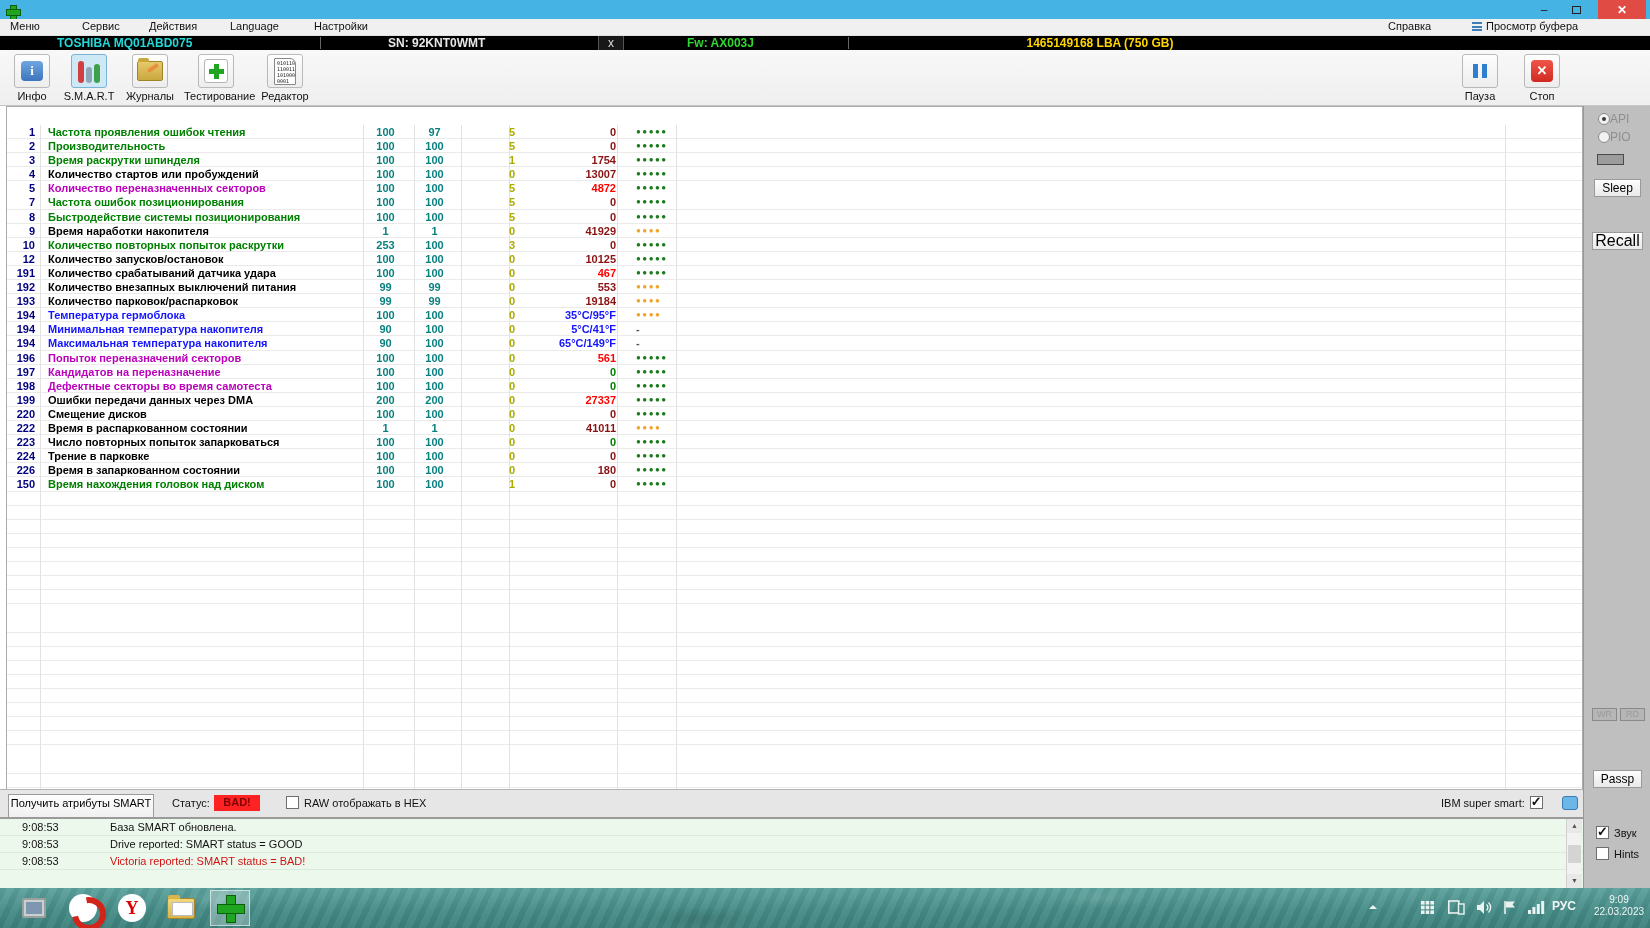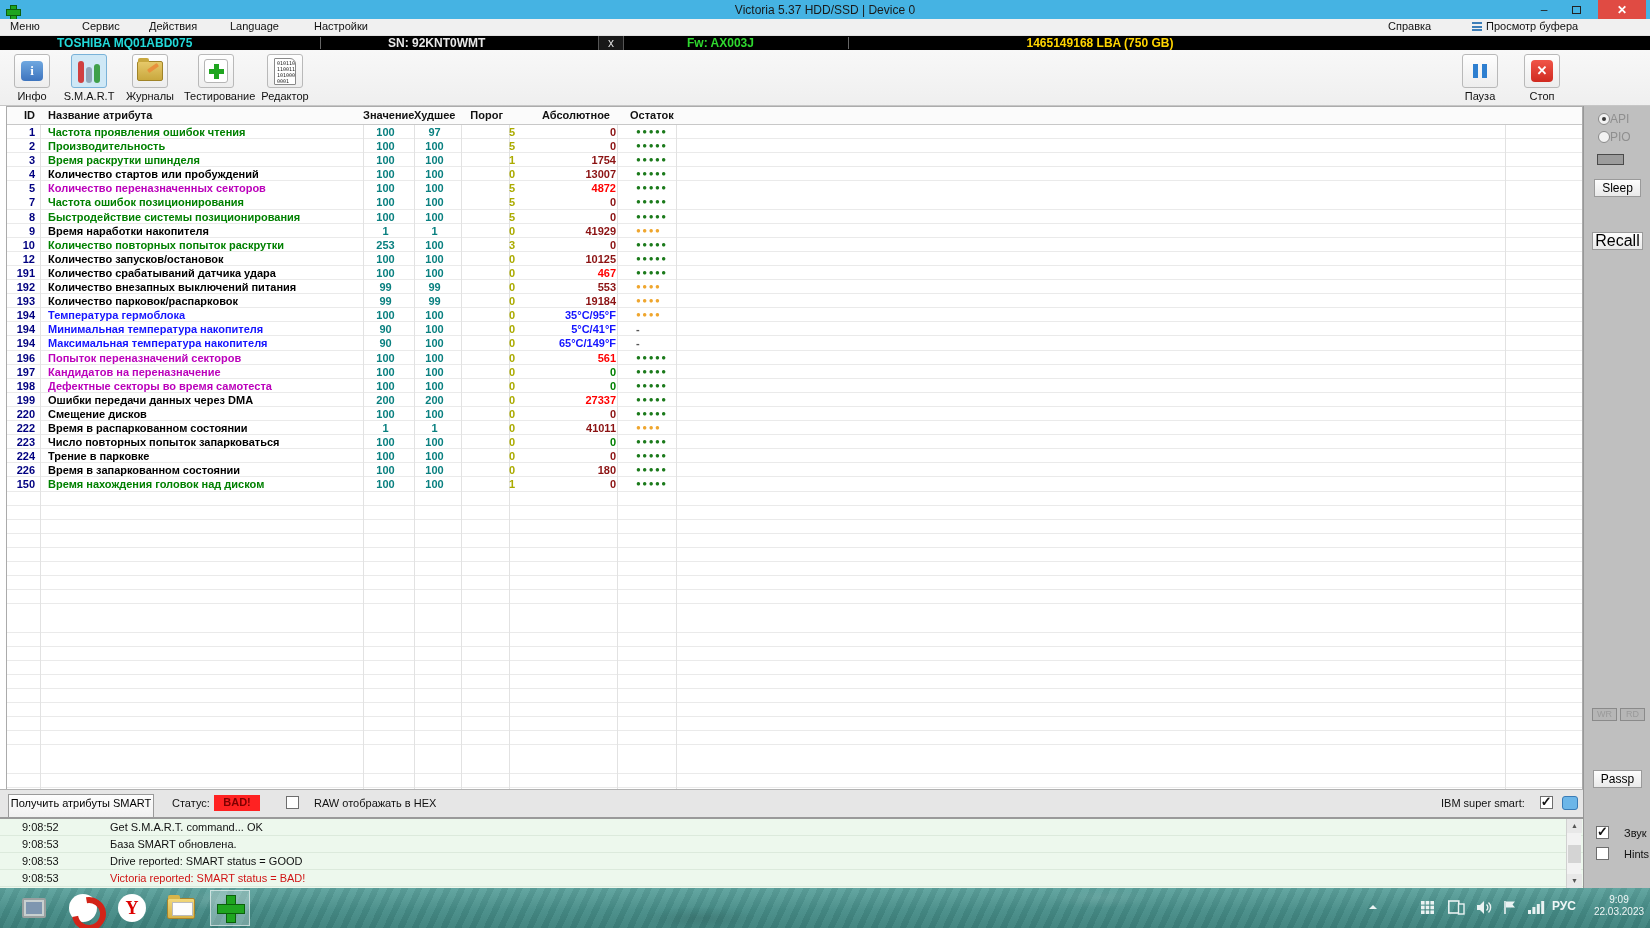--- a/index.html
+++ b/index.html
@@ -80,21 +80,21 @@
   .radio { position:absolute; display:flex; align-items:center; color:#8F8F8F; font-size:12px; }
   .rdot { width:12px; height:12px; border-radius:50%; border:1px solid #8A8A8A; background:#F2F2F2; position:relative; }
   .rdot.sel::after { content:""; position:absolute; left:3px; top:3px; width:4px; height:4px; border-radius:50%; background:#3A3A3A; }
   .led { position:absolute; left:13px; top:48px; width:27px; height:11px; background:#9C9C9C; border:1px solid #4A4A4A; }
   .btn3d { background:linear-gradient(#FDFDFD,#E9E9E9); border:1px solid #9A9A9A; color:#000; text-align:center; cursor:default; }
   .btn-sleep { position:absolute; left:10px; top:73px; width:47px; height:18px; font-size:12px; line-height:16px; }
   .btn-recall{ position:absolute; left:8px;  top:126px; width:51px; height:18px; font-size:16px; line-height:16px; }
   .btn-wr { position:absolute; left:8px;  top:602px; width:25px; height:13px; font-size:9px; line-height:11px; background:#B6B6B6; border:1px solid #8A8A8A; color:#9A9A9A; }
   .btn-rd { position:absolute; left:36px; top:602px; width:25px; height:13px; font-size:9px; line-height:11px; background:#B6B6B6; border:1px solid #8A8A8A; color:#9A9A9A; }
   .btn-passp { position:absolute; left:9px; top:664px; width:49px; height:18px; font-size:12px; line-height:16px; }
-  .cbrow { position:absolute; display:flex; align-items:center; gap:15px; font-size:11px; color:#111; }
+  .cbrow { position:absolute; display:flex; align-items:center; gap:5px; font-size:11px; color:#111; }
   .cb { width:13px; height:13px; background:#fff; border:1px solid #6E6E6E; position:relative; flex:none; }
   .cb.on::after { content:"✓"; position:absolute; left:0px; top:-3px; font-size:13px; font-weight:bold; color:#111; }
 
   
   .statusbar { left:0; top:789px; width:1583px; height:28px; background:#E6E6E6; border-top:1px solid #B2B2B2; font-size:11px; }
   .btn-getsmart { position:absolute; left:8px; top:4px; width:146px; height:37px; font-size:11px; line-height:17px; }
   .st-label { position:absolute; left:172px; top:7px; color:#111; }
   .st-badge { position:absolute; left:214px; top:5px; width:46px; height:16px; background:#FF2222; color:#7E0000; font-weight:bold; text-align:center; line-height:15px; }
   .raw-cb { left:286px; top:6px; }
   .ibm-cb { left:1441px; top:6px; }
@@ -141,21 +141,20 @@
   .trayicon { position:absolute; top:12px; }
 
   .mon-ic { width:24px; height:20px; border:2px solid #9AA0A0; background:#C8D0D0; position:relative; border-radius:2px; }
   .mon-ic::after{ content:""; position:absolute; left:2px; top:2px; right:2px; bottom:2px; background:#7E96B0; }
 </style>
 </head>
 <body>
 
 <div class="abs titlebar">
   <span class="title-icon gcross small"></span>
-  <span class="title-text">Victoria 5.37 HDD/SSD | Device 0</span>
   <span class="winbtn btn-min">–</span>
   <span class="winbtn btn-max">
       <span class="maxbox"></span>
     </span>
   <span class="winbtn btn-close">✕</span>
 </div>
 
 <div class="abs menubar">
   <span class="menuitem" style="left:10px">Меню</span>
   <span class="menuitem" style="left:82px">Сервис</span>
@@ -222,29 +221,20 @@
   </div>
   <div class="tbtn" style="left:1510px">
     <div class="ibox">
         <span class="ic-stop">✕</span>
       </div>
     <div class="lbl">Стоп</div>
   </div>
 </div>
 
 <div class="abs tablearea">
-  <div class="thead">
-    <span class="cell w-id">ID</span>
-    <span class="cell w-name">Название атрибута</span>
-    <span class="cell w-val">Значение</span>
-    <span class="cell w-worst">Худшее</span>
-    <span class="cell w-thr">Порог</span>
-    <span class="cell w-raw">Абсолютное</span>
-    <span class="cell w-health">Остаток</span>
-  </div>
   <div class="tbody">
       <i class="vline" style="left: 33px;"></i>
       <i class="vline" style="left: 356px;"></i>
       <i class="vline" style="left: 407px;"></i>
       <i class="vline" style="left: 454px;"></i>
       <i class="vline" style="left: 502px;"></i>
       <i class="vline" style="left: 610px;"></i>
       <i class="vline" style="left: 669px;"></i>
       <i class="vline" style="left: 1498px;"></i>
       <div class="trow">
@@ -519,24 +509,20 @@
   </div>
   <div class="cbrow abs ibm-cb">
     <span>IBM super smart:</span>
     <span class="cb on"></span>
   </div>
   <span class="bluebox"></span>
 </div>
 
 <div class="abs logpanel">
   <div id="log-entries">
-      <div class="logrow">
-        <span class="log-time">9:08:52</span>
-        <span class="log-msg">Get S.M.A.R.T. command... OK</span>
-      </div>
       <div class="logrow">
         <span class="log-time">9:08:53</span>
         <span class="log-msg">База SMART обновлена.</span>
       </div>
       <div class="logrow">
         <span class="log-time">9:08:53</span>
         <span class="log-msg">Drive reported: SMART status = GOOD</span>
       </div>
       <div class="logrow">
         <span class="log-time">9:08:53</span>

